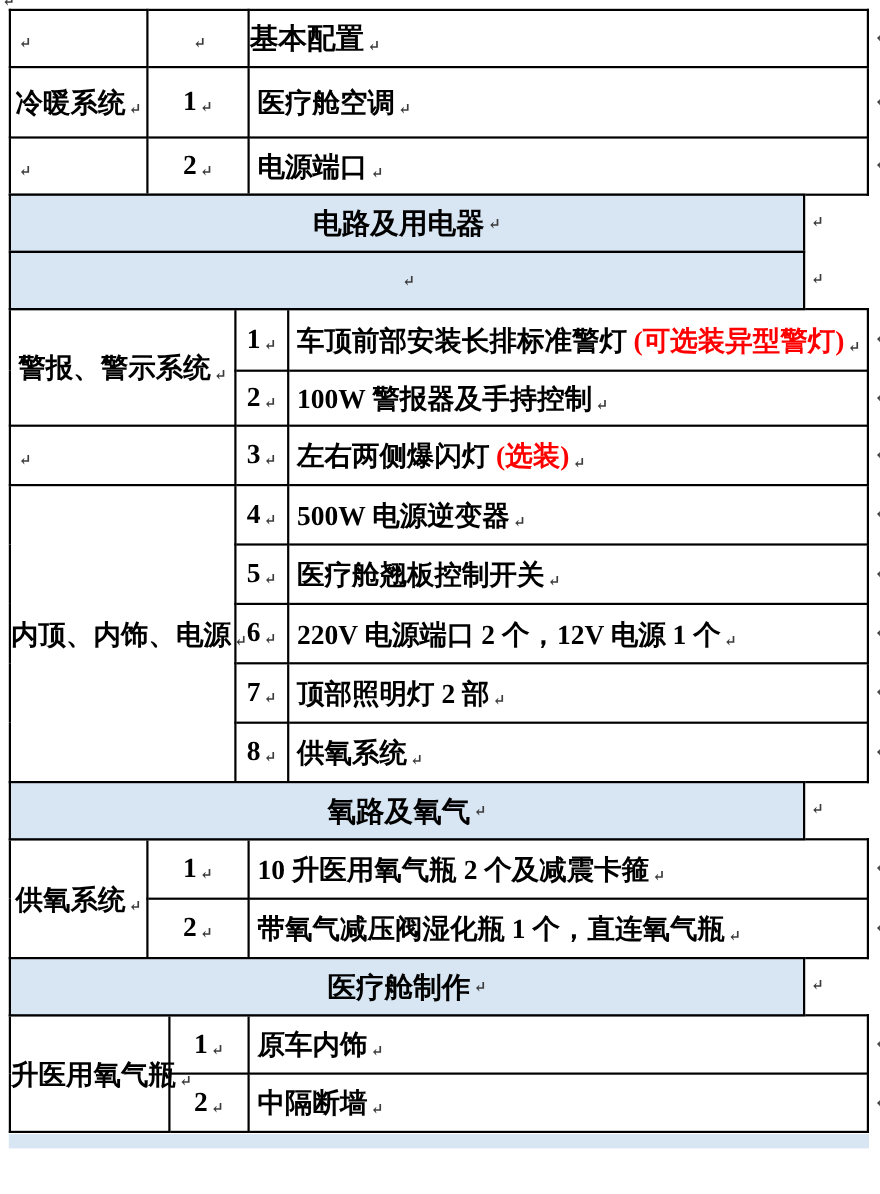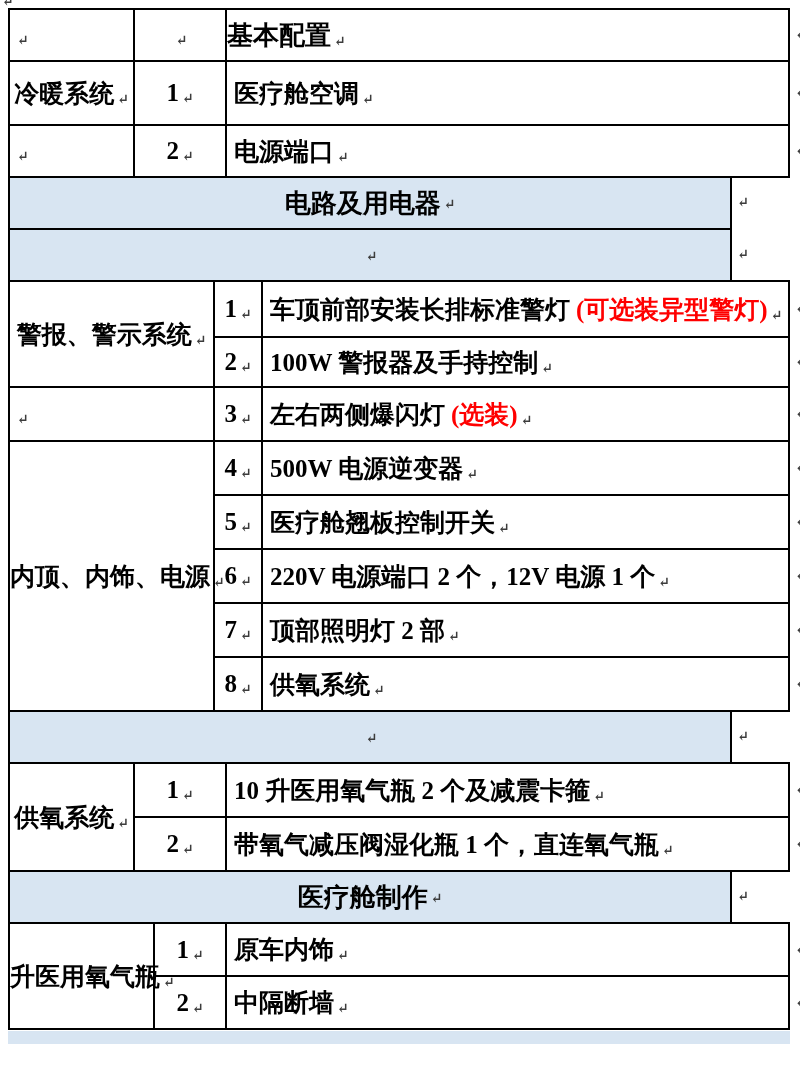--- a/index.html
+++ b/index.html
@@ -167,20 +167,21 @@
       <td class="num"><span>8</span><span class="pm">↵</span></td>
       <td class="item">
         <span>供氧系统</span><span class="pm">↵</span>
         <span class="pm pm-end">↵</span>
       </td>
     </tr>
   </tbody>
     </table>
 
   <div class="band block">
+    <span>氧路及氧气</span>
       <span class="pm">↵</span>
     <span class="pm pm-end">↵</span>
   </div>
 
   <table class="block">
     <colgroup>
         <col style="width:125px">
         <col style="width:92px">
         <col>
       </colgroup>

